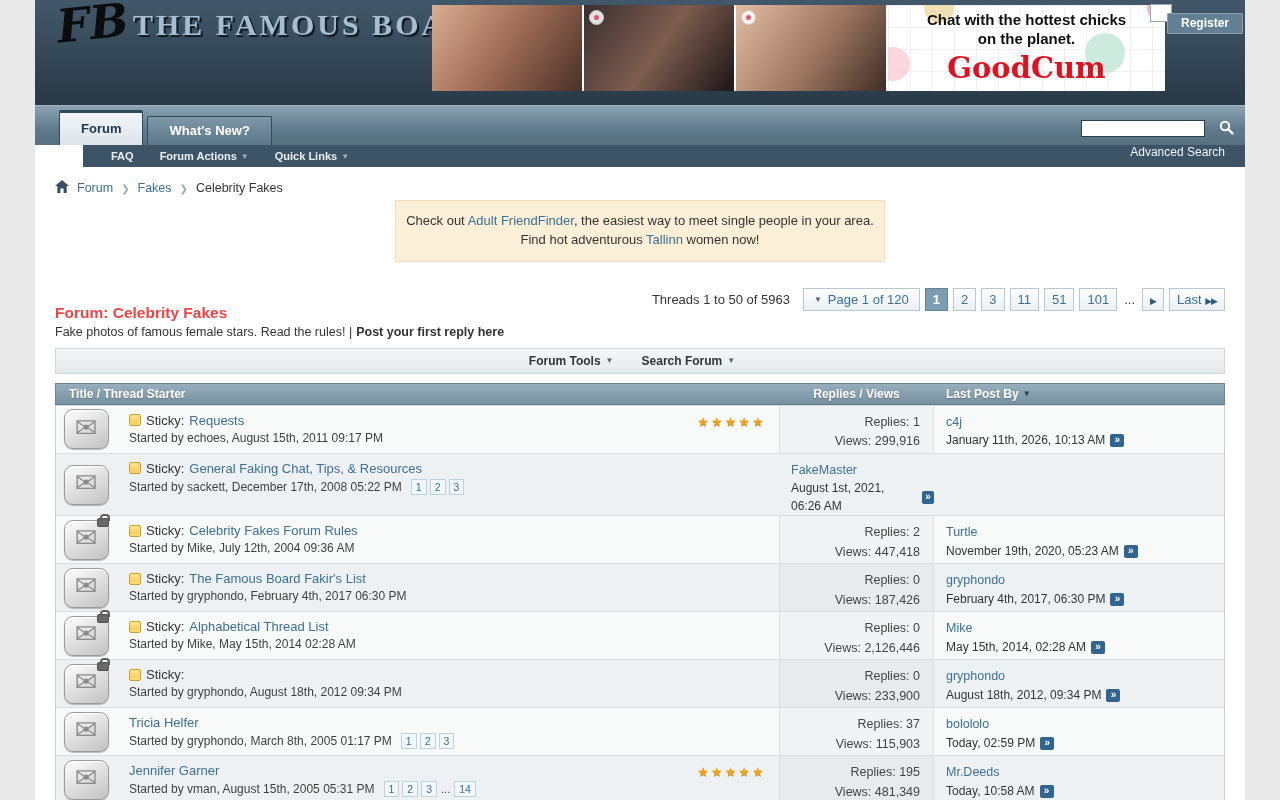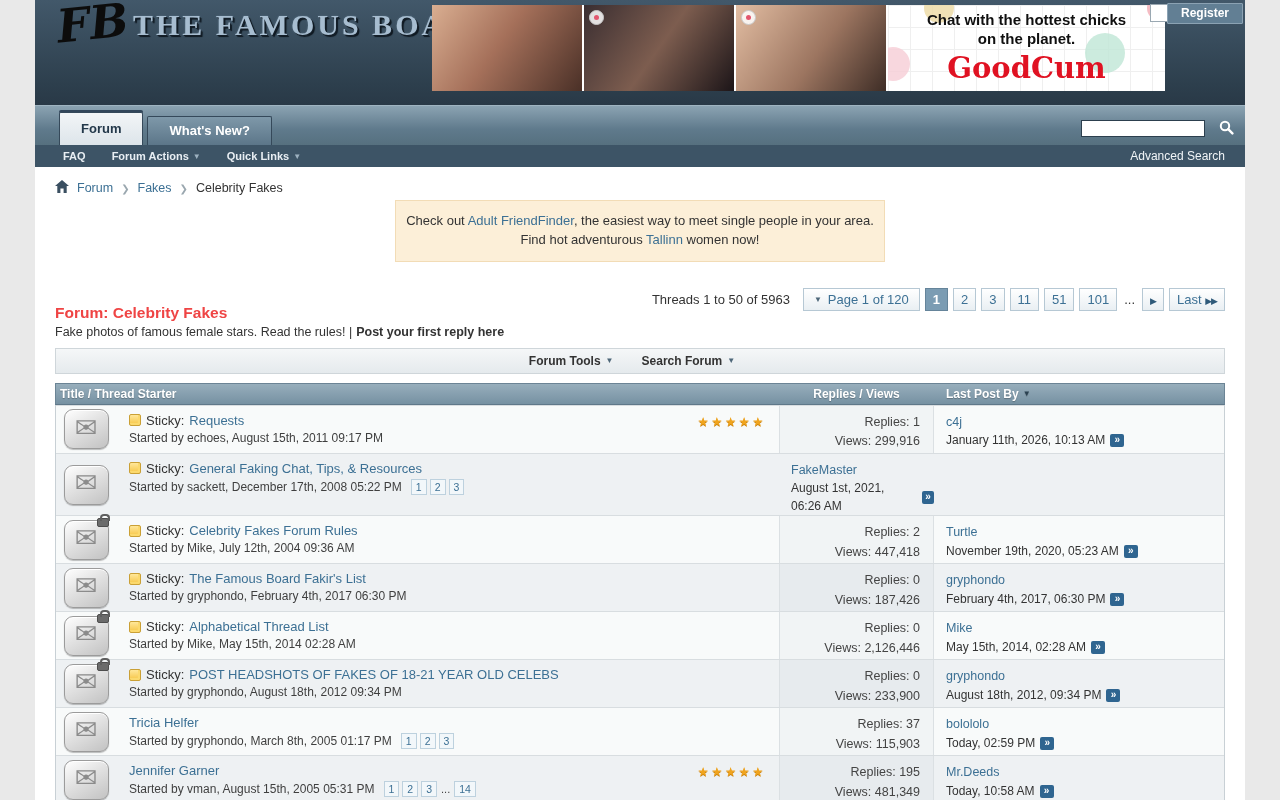--- a/index.html
+++ b/index.html
@@ -30,21 +30,21 @@
                      linear-gradient(90deg,#efefef 1px, transparent 1px);
     background-size:22px 22px; }
   .ad-dot { position:absolute; border-radius:50%; opacity:.8; }
   .ad-dot.d1 { width:34px; height:34px; background:#f6cdd6; left:-12px; bottom:10px; }
   .ad-dot.d2 { width:40px; height:40px; background:#bfe6d6; right:40px; top:28px; }
   .ad-dot.d3 { width:30px; height:30px; background:#ecd9a2; left:36px; top:-12px; }
   .ad-dot.d4 { width:26px; height:26px; background:#f3abb4; right:-8px; top:-10px; }
   .ad-line { position:relative; font-weight:bold; font-size:15px; color:#101010; line-height:1.25; }
   .ad-brand { position:relative; font-family:"DejaVu Serif", serif; font-weight:bold;
     font-size:29px; color:#e01222; margin-top:2px; }
-  .register-btn { position:absolute; right:2px; top:3px; height:21px; line-height:19px;
+  .register-btn { position:absolute; right:2px; top:13px; height:21px; line-height:19px;
     padding:0 13px; background:#627f94; border:1px solid #8ba2b3; color:#fff;
     font-weight:bold; font-size:12px; border-radius:1px; }
   .mini-input { position:absolute; right:73px; top:4px; width:22px; height:18px;
     background:#fff; border:1px solid #9aa8b2; }
 
   
   .tabbar { position:relative; height:40px;
     background:linear-gradient(#8ba3b2, #5f7a8c 60%, #56707f); border-top:1px solid #9fb4c1;
     display:flex; align-items:flex-end; padding-left:24px; }
   .tab { height:29px; line-height:28px; padding:0 21px; font-size:13px; font-weight:bold;
@@ -52,22 +52,22 @@
   .tab.active { height:33px; line-height:32px; background:linear-gradient(#f2f5f7,#dde5ea);
     color:#23384a; box-shadow:0 -2px 0 #31465a; }
   .tab.inactive { background:linear-gradient(#7e98a9,#5c7689); color:#fff; }
   .searchwrap { position:absolute; right:6px; top:13px; display:flex; align-items:center; }
   .search-input { width:124px; height:17px; border:1px solid #2c3f4e; background:#fff; outline:none;
     font-size:11px; padding:0 3px; }
   .search-btn { width:26px; height:19px; margin-left:8px; background:transparent; border:none;
     display:flex; align-items:center; justify-content:center; }
 
   
-  .subnav { height:22px; background:#3d5466; display:flex; align-items:center;
-    padding:0 20px 0 28px; font-size:11px; font-weight:bold; color:#e8eef3; }
+  .subnav { height:22px; background:#3d5466; display:flex; 
+    padding:0 20px 0 28px; font-size:11px; font-weight:bold; color:#e8eef3;margin-left:48px; }
   .subnav-item { margin-right:26px; color:#e8eef3; display:flex; align-items:center; gap:4px; }
   .subnav-arrow { font-size:8px; color:#9db1c0; }
   .adv-search { margin-left:auto; font-weight:normal; font-size:12px; color:#f0f4f7; }
 
   
   .content { padding:0 20px; background:#fff; }
 
   .breadcrumb { padding-top:13px; display:flex; align-items:center; gap:8px;
     font-size:12.5px; color:#333; }
   .crumb-link { color:#3c7094; text-decoration:none; }
@@ -97,21 +97,21 @@
     background:linear-gradient(#f5f7f8,#e5eaed); display:flex; align-items:center;
     justify-content:center; gap:28px; padding-right:16px; font-size:12px; font-weight:bold; color:#333; }
   .toolbar .titem { display:flex; align-items:center; gap:5px; }
 
   
   .thread-table { margin-top:9px; border:1px solid #c8d0d5; border-top:none; }
   .t-head { display:grid; grid-template-columns:60px 1fr 155px 290px; height:22px;
     background:linear-gradient(#97aebc,#7691a2); align-items:center;
     font-size:12px; font-weight:bold; color:#fff; text-shadow:0 1px 1px rgba(0,0,0,.25);
     border:1px solid #6b8495; border-bottom:1px solid #5f7889; margin:0 -1px; }
-  .t-head .h1 { grid-column:1 / span 2; padding-left:4px; }
+  .t-head .h1 { grid-column:1 / span 2; padding-left:13px; }
   .t-head .h2 { text-align:center; }
   .t-head .h3 { padding-left:12px; display:flex; align-items:center; gap:4px; }
   .sort-arrow { font-size:8px; color:#2b4252; }
 
   .thread-row { display:grid; grid-template-columns:60px 1fr 155px 290px; min-height:48px;
     background:#f8fafa; border-top:1px solid #d8dde0; }
   .thread-row.alt { background:#eef1f3; }
   .icon-cell { display:flex; align-items:center; justify-content:center; }
   .env-box { position:relative; width:45px; height:40px; border-radius:9px;
     background:linear-gradient(150deg,#ffffff 0%,#e2e2e2 45%,#c2c2c2 100%);
@@ -432,21 +432,20 @@
     <div class="icon-cell">
       <span class="env-box">
         <span class="env-glyph">✉</span>
         <span class="lock"></span>
       </span>
     </div>
     <div class="title-cell">
       <div class="title-line">
         <span class="note-icon"></span>
         <span class="prefix">Sticky:</span>
-        <a class="thread-link">POST HEADSHOTS OF FAKES OF 18-21 YEAR OLD CELEBS</a>
       </div>
       <div class="started-line">
         <span>Started by gryphondo, August 18th, 2012 09:34 PM</span>
 
       </div>
 
     </div>
     <div class="replies-cell">
       <div>Replies: 0</div>
       <div>Views: 233,900</div>

